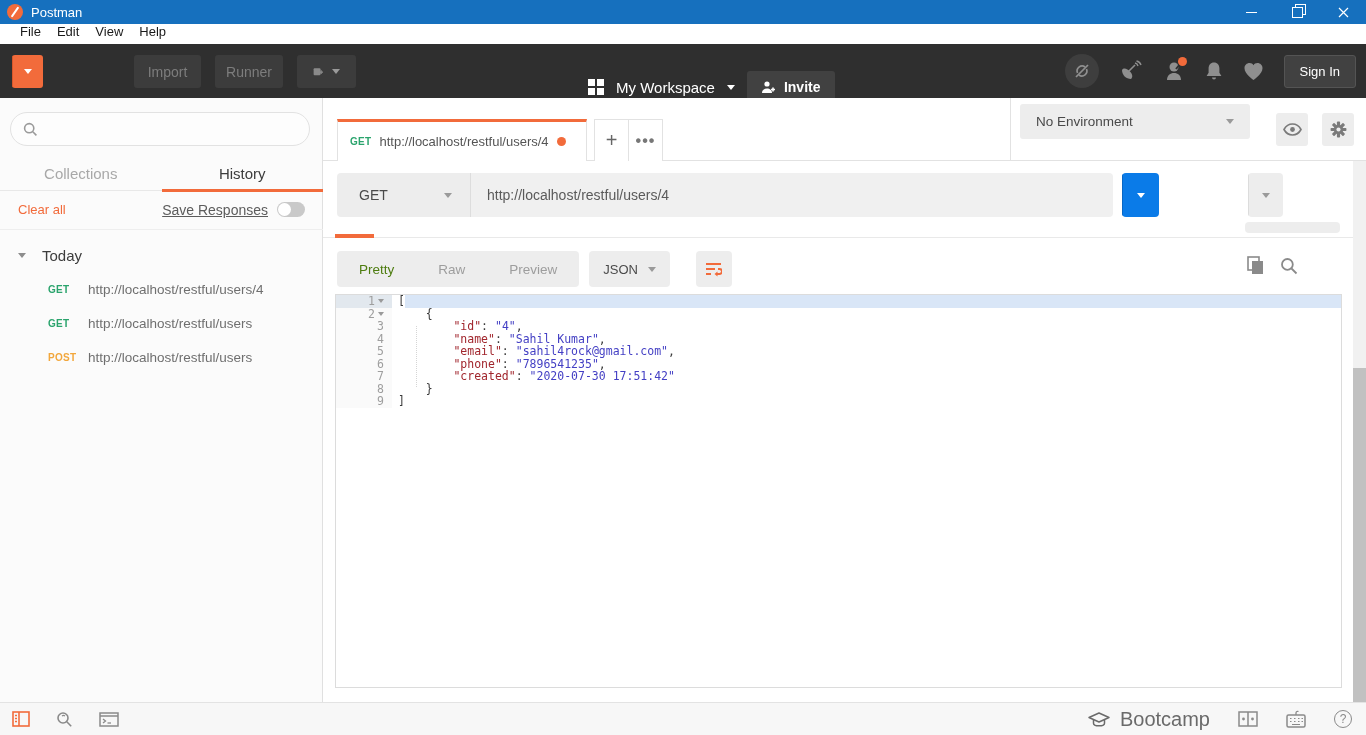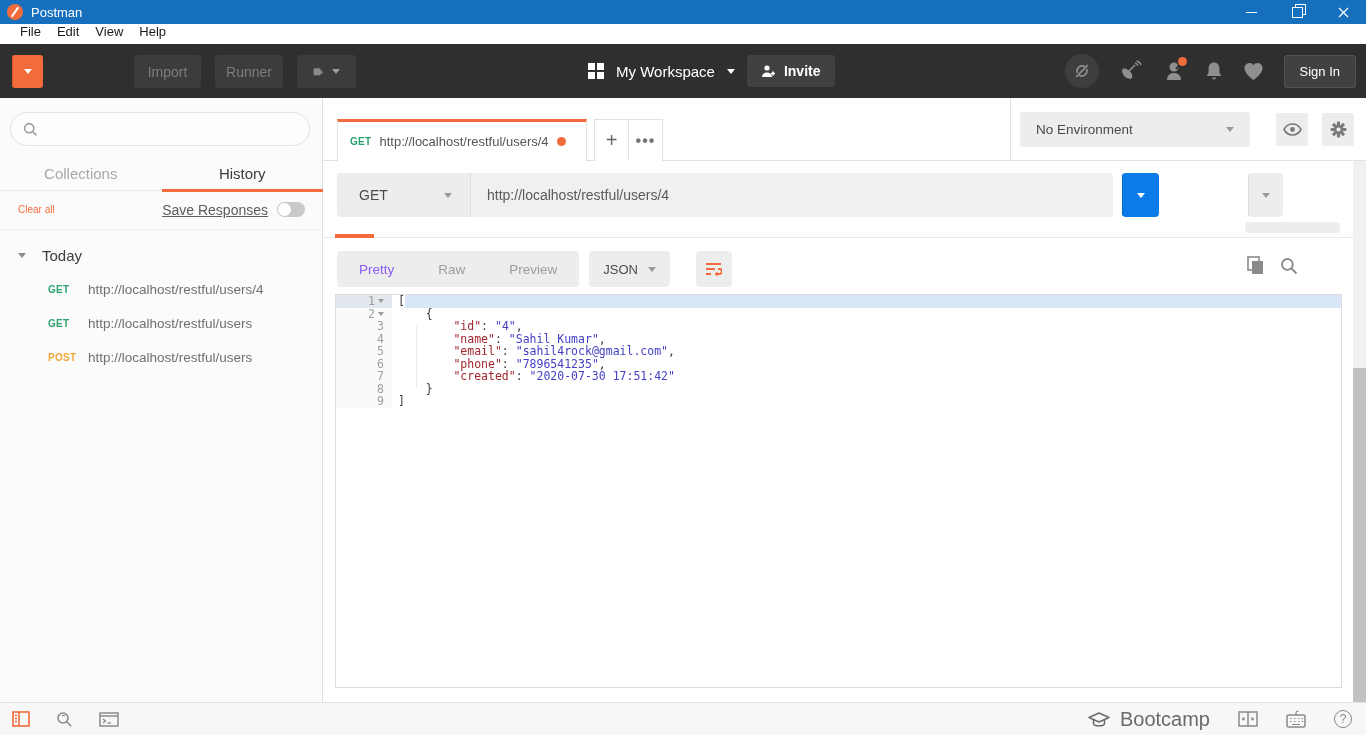--- a/index.html
+++ b/index.html
@@ -25,21 +25,21 @@
   .menu-item{cursor:default;}
 
   
   .toolbar{position:absolute;left:0;top:44px;width:1366px;height:54px;background:#2f2f2f;}
   .btn-new{position:absolute;left:12px;top:11px;height:33px;display:flex;border-radius:3px;overflow:hidden;}
   .btn-new .caret-part{background:#f26b3b;border-left:1px solid #d8572b;width:30px;display:flex;align-items:center;justify-content:center;}
   .tb-btn{position:absolute;top:11px;height:33px;background:#3c3c3c;color:#7d7d7d;font-size:14px;border-radius:3px;
           display:flex;align-items:center;justify-content:center;padding:0 16px;box-sizing:border-box;}
   .caret{width:0;height:0;border-left:4px solid transparent;border-right:4px solid transparent;border-top:5px solid #9a9a9a;display:inline-block;}
   .caret.w{border-top-color:#fff;}
-  .ws-group{position:absolute;left:588px;top:0;height:54px;display:flex;align-items:center;gap:12px;color:#fff;}
+  .ws-group{position:absolute;left:588px;top:16px;height:54px;display:flex;align-items:center;gap:12px;color:#fff;}
   .grid-icon{display:grid;grid-template-columns:7px 7px;grid-template-rows:7px 7px;gap:2px;}
   .grid-icon span{background:#fff;}
   .ws-label{font-size:15px;}
   .btn-invite{background:#414141;border-radius:3px;height:32px;display:flex;align-items:center;gap:8px;
               padding:0 14px;color:#fff;font-size:14px;font-weight:bold;}
   .tb-right{position:absolute;right:10px;top:0;height:54px;display:flex;align-items:center;gap:20px;}
   .sync-circle{width:34px;height:34px;border-radius:50%;background:#3e3e3e;display:flex;align-items:center;justify-content:center;}
   .btn-signin{background:#414141;border:1px solid #545454;border-radius:3px;color:#fff;font-size:13px;
               padding:8px 15px;}
   .icon-dot{position:relative;display:inline-flex;}
@@ -51,21 +51,21 @@
                background:#fdfdfd;display:flex;align-items:center;padding:0 12px;box-sizing:border-box;gap:9px;}
   .filter-wrap input{border:none;outline:none;background:transparent;font-size:14px;color:#444;width:100%;
                      font-family:"Liberation Sans",sans-serif;}
   .filter-wrap input::placeholder{color:#b9b9b9;}
   .sb-tabs{position:absolute;left:0;top:58px;width:323px;height:34px;display:flex;border-bottom:1px solid #e8e8e8;}
   .sb-tab{flex:1;display:flex;align-items:center;justify-content:center;font-size:15px;color:#a8a8a8;position:relative;}
   .sb-tab.active{color:#3c3c3c;}
   .sb-tab.active::after{content:"";position:absolute;left:0;bottom:-2px;width:100%;height:3px;background:#f26b3b;}
   .sb-actions{position:absolute;left:0;top:92px;width:323px;height:40px;display:flex;align-items:center;
               justify-content:space-between;padding:0 18px;box-sizing:border-box;border-bottom:1px solid #eee;}
-  .clear-all{color:#f26b3b;font-size:10px;}
+  .clear-all{color:#f26b3b;font-size:13px;}
   .save-resp{display:flex;align-items:center;gap:9px;color:#5c5c5c;font-size:14px;text-decoration:underline;}
   .toggle{width:28px;height:15px;border-radius:8px;background:#c9c9c9;position:relative;}
   .toggle .knob{position:absolute;left:1px;top:1px;width:13px;height:13px;border-radius:50%;background:#fff;}
   .hist-group-hdr{position:absolute;left:0;top:142px;width:323px;height:30px;display:flex;align-items:center;gap:16px;
                   padding-left:18px;box-sizing:border-box;color:#3d3d3d;font-size:15px;}
   .chev-down{width:0;height:0;border-left:4px solid transparent;border-right:4px solid transparent;border-top:5px solid #8d8d8d;}
   .hist-item{position:absolute;left:0;width:323px;height:34px;display:flex;align-items:center;padding-left:48px;box-sizing:border-box;gap:12px;}
   .method{font-size:10px;font-weight:bold;letter-spacing:.3px;width:28px;}
   .m-get{color:#2ba46d;}
   .m-post{color:#f2a73c;}
@@ -77,21 +77,21 @@
   .req-tab{position:absolute;left:14px;top:21px;width:250px;height:42px;background:#fff;border:1px solid #e2e2e2;
            border-top:3px solid #f26b3b;border-bottom:none;box-sizing:border-box;display:flex;align-items:center;gap:8px;padding:0 12px;}
   .req-tab .method{width:auto;}
   .tab-url{font-size:13px;color:#555;white-space:nowrap;overflow:hidden;}
   .unsaved-dot{width:9px;height:9px;border-radius:50%;background:#f26b3b;flex:none;}
   .tab-plus,.tab-more{position:absolute;top:21px;height:42px;background:#fff;border:1px solid #e2e2e2;border-bottom:none;
                       box-sizing:border-box;display:flex;align-items:center;justify-content:center;color:#666;}
   .tab-plus{left:271px;width:35px;font-size:20px;font-weight:300;}
   .tab-more{left:305px;width:35px;letter-spacing:1px;font-weight:bold;color:#777;}
   .strip-divider{position:absolute;left:687px;top:0;width:1px;height:62px;background:#e2e2e2;}
-  .env-select{position:absolute;left:697px;top:14px;width:230px;height:35px;background:#ededed;border-radius:3px;
+  .env-select{position:absolute;left:697px;top:6px;width:230px;height:35px;background:#ededed;border-radius:3px;
               display:flex;align-items:center;justify-content:space-between;padding:8px 16px;box-sizing:border-box;
               font-size:13.5px;color:#4a4a4a;}
   .env-btn{position:absolute;top:15px;width:32px;height:33px;background:#ededed;border-radius:3px;display:flex;align-items:center;justify-content:center;}
   .env-eye{left:953px;}
   .env-gear{left:999px;}
 
   
   .req-row{position:absolute;left:14px;top:75px;height:44px;display:flex;}
   .method-select{width:133px;height:44px;background:#ededed;border-radius:4px 0 0 4px;display:flex;align-items:center;
                  justify-content:space-between;padding:0 18px 0 22px;box-sizing:border-box;font-size:14px;color:#4a4a4a;}
@@ -102,21 +102,21 @@
   .btn-save{position:absolute;left:925px;top:75px;height:44px;display:flex;border-radius:4px;overflow:hidden;}
   .btn-save .caret-part{background:#ededed;border-left:1px solid #dcdcdc;width:34px;display:flex;align-items:center;justify-content:center;}
   .save-stub{position:absolute;left:922px;top:124px;width:95px;height:11px;background:#ededed;border-radius:4px;}
   .params-line{position:absolute;left:0;top:139px;width:1030px;height:1px;background:#e9e9e9;}
   .params-underline{position:absolute;left:12px;top:136px;width:39px;height:4px;background:#f26b3b;}
 
   
   .resp-toolbar{position:absolute;left:14px;top:153px;height:36px;display:flex;gap:9px;}
   .view-group{display:flex;background:#ededed;border-radius:4px;overflow:hidden;}
   .view-seg{display:flex;align-items:center;padding:0 22px;font-size:13.5px;color:#9d9d9d;}
-  .view-seg.active{color:#8b5cf6;}
+  .view-seg.active{color:#4d7c0f;}
   .fmt-select{background:#ededed;border-radius:4px;display:flex;align-items:center;gap:10px;padding:0 14px;
               font-size:13px;color:#4a4a4a;margin-left:1px;}
   .wrap-btn{background:#ededed;border-radius:4px;width:36px;display:flex;align-items:center;justify-content:center;margin-left:17px;}
   .resp-icons{position:absolute;right:68px;top:158px;display:flex;gap:16px;align-items:center;}
 
   
   .code-panel{position:absolute;left:12px;top:196px;width:1007px;height:394px;border:1px solid #dcdcdc;
               box-sizing:border-box;background:#fff;overflow:hidden;font-family:"DejaVu Sans Mono",monospace;}
   .cl{display:flex;height:12.5px;line-height:12.5px;font-size:11.5px;}
   .cl .gut{width:56px;flex:none;display:flex;align-items:center;justify-content:flex-end;gap:3px;

